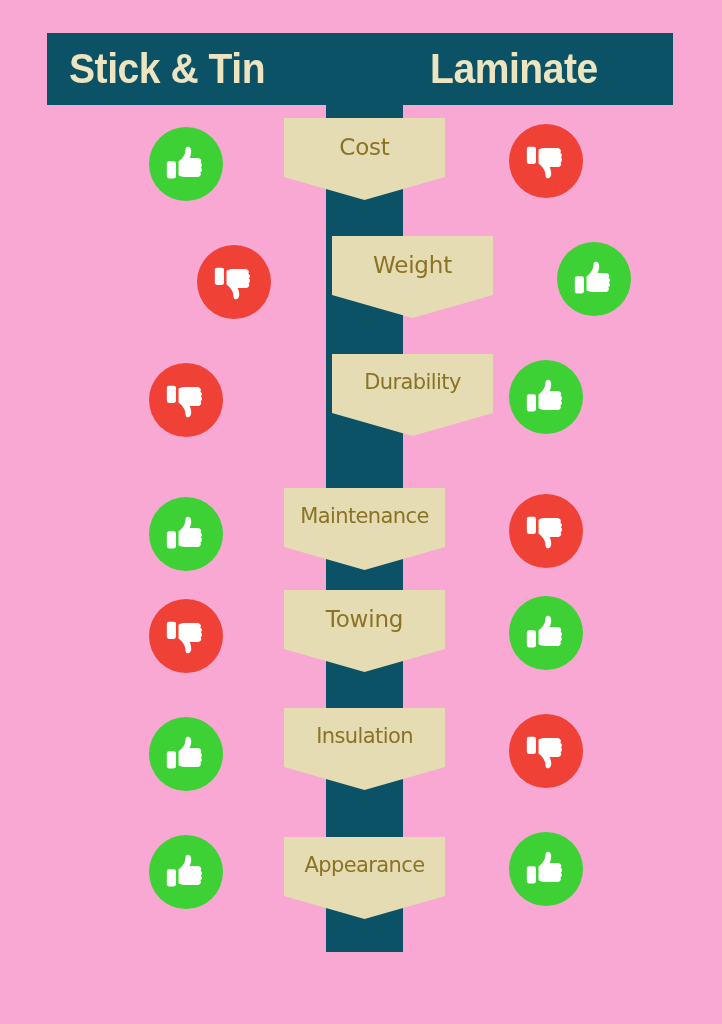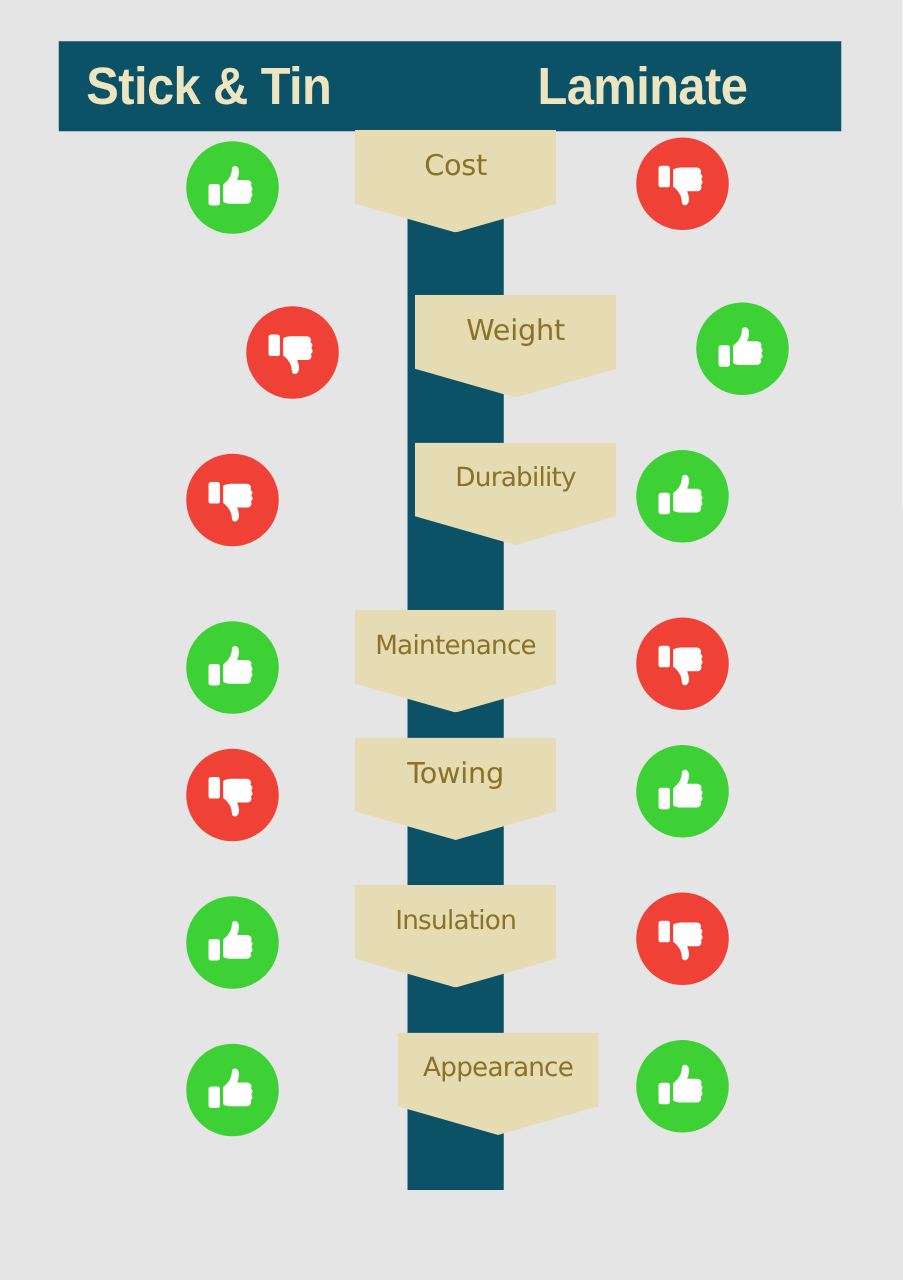--- a/index.html
+++ b/index.html
@@ -15,21 +15,21 @@
     overflow: hidden;
     font-family: "Liberation Sans", "DejaVu Sans", sans-serif;
   }
 
   #infographic {
     position: absolute;
     left: 0;
     top: 0;
     width: 722px;
     height: 1024px;
-    background: #e5e5e5;
+    background: #f9a8d4;
   }
 
   
   .header-bar {
     position: absolute;
     left: 47px;
     top: 33px;
     width: 626px;
     height: 72px;
     background: #0c5266;
@@ -131,21 +131,21 @@
 <div id="infographic">
 
   <div class="spine"></div>
 
   <div class="header-bar">
     <span class="header-title left">Stick &amp; Tin</span>
     <span class="header-title right">Laminate</span>
   </div>
 
   <div id="rows-host">
-      <div class="row" style="top: 104px;">
+      <div class="row" style="top: 118px;">
         <div class="verdict left up" style="top: 9px;">
           <svg width="46" height="46" viewBox="0 0 48 48" aria-hidden="true">
             <g fill="#ffffff">
               <rect x="4" y="21" width="9.5" height="18" rx="2.2"></rect>
               <path d="M16.2 21.4c2.6-1.9 4.6-4.2 5.9-6.8 .8-1.6 1.2-3.2 1.3-4.9 .05-1.3 .2-2.2 .7-2.8 .6-.8 1.6-1.1 2.6-.8 1.4 .4 2.3 1.6 2.6 3.2 .35 1.8 .1 3.9-.7 6.3-.25 .75-.5 1.45-.75 2.05h8.2c1.6 0 2.9 .75 3.5 1.95 .55 1.1 .4 2.3-.35 3.15 .95 .55 1.5 1.5 1.5 2.6 0 1.0-.45 1.85-1.2 2.45 .75 .6 1.15 1.45 1.1 2.4-.05 1.1-.7 2.0-1.7 2.45 .5 .6 .7 1.4 .55 2.25-.3 1.6-1.75 2.7-3.6 2.7H22.6c-2.4 0-4.6-.6-6.4-1.75z"></path>
             </g>
           </svg>
         </div>
         <div class="banner" style="top: 0px;">
           <span class="banner-label">Cost</span>
@@ -266,21 +266,21 @@
       </div>
       <div class="row" style="top: 826px;">
         <div class="verdict left up" style="top: 9px;">
           <svg width="46" height="46" viewBox="0 0 48 48" aria-hidden="true">
             <g fill="#ffffff">
               <rect x="4" y="21" width="9.5" height="18" rx="2.2"></rect>
               <path d="M16.2 21.4c2.6-1.9 4.6-4.2 5.9-6.8 .8-1.6 1.2-3.2 1.3-4.9 .05-1.3 .2-2.2 .7-2.8 .6-.8 1.6-1.1 2.6-.8 1.4 .4 2.3 1.6 2.6 3.2 .35 1.8 .1 3.9-.7 6.3-.25 .75-.5 1.45-.75 2.05h8.2c1.6 0 2.9 .75 3.5 1.95 .55 1.1 .4 2.3-.35 3.15 .95 .55 1.5 1.5 1.5 2.6 0 1.0-.45 1.85-1.2 2.45 .75 .6 1.15 1.45 1.1 2.4-.05 1.1-.7 2.0-1.7 2.45 .5 .6 .7 1.4 .55 2.25-.3 1.6-1.75 2.7-3.6 2.7H22.6c-2.4 0-4.6-.6-6.4-1.75z"></path>
             </g>
           </svg>
         </div>
-        <div class="banner" style="top: 0px; margin-left: 34px;">
+        <div class="banner" style="top: 11px;">
           <span class="banner-label tight">Appearance</span>
         </div>
         <div class="verdict right up" style="top: 6px;">
           <svg width="46" height="46" viewBox="0 0 48 48" aria-hidden="true">
             <g fill="#ffffff">
               <rect x="4" y="21" width="9.5" height="18" rx="2.2"></rect>
               <path d="M16.2 21.4c2.6-1.9 4.6-4.2 5.9-6.8 .8-1.6 1.2-3.2 1.3-4.9 .05-1.3 .2-2.2 .7-2.8 .6-.8 1.6-1.1 2.6-.8 1.4 .4 2.3 1.6 2.6 3.2 .35 1.8 .1 3.9-.7 6.3-.25 .75-.5 1.45-.75 2.05h8.2c1.6 0 2.9 .75 3.5 1.95 .55 1.1 .4 2.3-.35 3.15 .95 .55 1.5 1.5 1.5 2.6 0 1.0-.45 1.85-1.2 2.45 .75 .6 1.15 1.45 1.1 2.4-.05 1.1-.7 2.0-1.7 2.45 .5 .6 .7 1.4 .55 2.25-.3 1.6-1.75 2.7-3.6 2.7H22.6c-2.4 0-4.6-.6-6.4-1.75z"></path>
             </g>
           </svg>
         </div>

